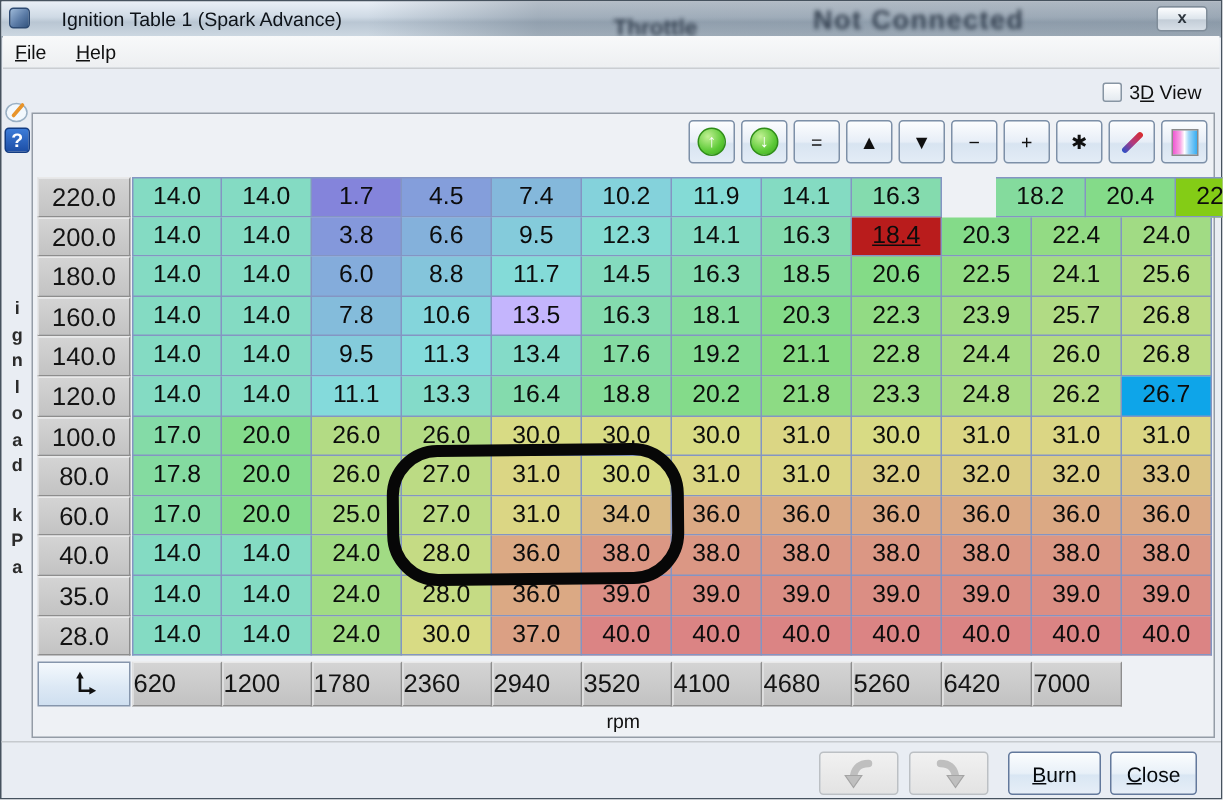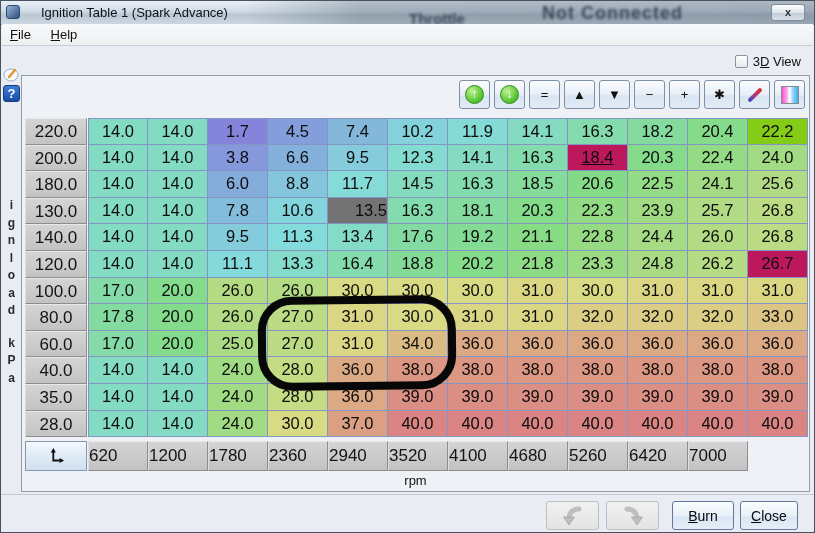--- a/index.html
+++ b/index.html
@@ -165,61 +165,61 @@
           <div class="rowhdr">220.0</div>
           <div class="cell fc" style="background: rgb(132, 219, 195);">14.0</div>
           <div class="cell" style="background: rgb(132, 219, 195);">14.0</div>
           <div class="cell" style="background: rgb(132, 132, 219);">1.7</div>
           <div class="cell" style="background: rgb(132, 158, 219);">4.5</div>
           <div class="cell" style="background: rgb(132, 184, 219);">7.4</div>
           <div class="cell" style="background: rgb(132, 210, 219);">10.2</div>
           <div class="cell" style="background: rgb(132, 219, 214);">11.9</div>
           <div class="cell" style="background: rgb(132, 219, 194);">14.1</div>
           <div class="cell" style="background: rgb(132, 219, 174);">16.3</div>
-          <div class="cell" style="background: rgb(132, 219, 157);">18.2</div>
+          <div class="cell" style="background: rgb(132, 219, 157); margin-left: 36px;">18.2</div>
           <div class="cell" style="background: rgb(132, 219, 137);">20.4</div>
           <div class="cell" style="background: #84cc16;">22.2</div>
         </div>
         <div class="t-row">
           <div class="rowhdr">200.0</div>
           <div class="cell fc" style="background: rgb(132, 219, 195);">14.0</div>
           <div class="cell" style="background: rgb(132, 219, 195);">14.0</div>
           <div class="cell" style="background: rgb(132, 152, 219);">3.8</div>
           <div class="cell" style="background: rgb(132, 177, 219);">6.6</div>
           <div class="cell" style="background: rgb(132, 203, 219);">9.5</div>
           <div class="cell" style="background: rgb(132, 219, 210);">12.3</div>
           <div class="cell" style="background: rgb(132, 219, 194);">14.1</div>
           <div class="cell" style="background: rgb(132, 219, 174);">16.3</div>
-          <div class="cell" style="background: #be185d; text-decoration: underline;">18.4</div>
+          <div class="cell" style="background: #b91c1c; text-decoration: underline;">18.4</div>
           <div class="cell" style="background: rgb(132, 219, 137);">20.3</div>
           <div class="cell" style="background: rgb(147, 219, 132);">22.4</div>
           <div class="cell" style="background: rgb(161, 219, 132);">24.0</div>
         </div>
         <div class="t-row">
           <div class="rowhdr">180.0</div>
           <div class="cell fc" style="background: rgb(132, 219, 195);">14.0</div>
           <div class="cell" style="background: rgb(132, 219, 195);">14.0</div>
           <div class="cell" style="background: rgb(132, 172, 219);">6.0</div>
           <div class="cell" style="background: rgb(132, 197, 219);">8.8</div>
           <div class="cell" style="background: rgb(132, 219, 216);">11.7</div>
           <div class="cell" style="background: rgb(132, 219, 190);">14.5</div>
           <div class="cell" style="background: rgb(132, 219, 174);">16.3</div>
           <div class="cell" style="background: rgb(132, 219, 154);">18.5</div>
           <div class="cell" style="background: rgb(132, 219, 135);">20.6</div>
           <div class="cell" style="background: rgb(147, 219, 132);">22.5</div>
           <div class="cell" style="background: rgb(162, 219, 132);">24.1</div>
           <div class="cell" style="background: rgb(176, 219, 132);">25.6</div>
         </div>
         <div class="t-row">
-          <div class="rowhdr">130.0</div>
+          <div class="rowhdr">160.0</div>
           <div class="cell fc" style="background: rgb(132, 219, 195);">14.0</div>
           <div class="cell" style="background: rgb(132, 219, 195);">14.0</div>
           <div class="cell" style="background: rgb(132, 188, 219);">7.8</div>
           <div class="cell" style="background: rgb(132, 213, 219);">10.6</div>
-          <div class="cell" style="background: #737373; text-align: right;">13.5</div>
+          <div class="cell" style="background: #c4b5fd;">13.5</div>
           <div class="cell" style="background: rgb(132, 219, 174);">16.3</div>
           <div class="cell" style="background: rgb(132, 219, 157);">18.1</div>
           <div class="cell" style="background: rgb(132, 219, 137);">20.3</div>
           <div class="cell" style="background: rgb(146, 219, 132);">22.3</div>
           <div class="cell" style="background: rgb(160, 219, 132);">23.9</div>
           <div class="cell" style="background: rgb(177, 219, 132);">25.7</div>
           <div class="cell" style="background: rgb(187, 219, 132);">26.8</div>
         </div>
         <div class="t-row">
           <div class="rowhdr">140.0</div>
@@ -242,21 +242,21 @@
           <div class="cell" style="background: rgb(132, 219, 195);">14.0</div>
           <div class="cell" style="background: rgb(132, 218, 219);">11.1</div>
           <div class="cell" style="background: rgb(132, 219, 201);">13.3</div>
           <div class="cell" style="background: rgb(132, 219, 173);">16.4</div>
           <div class="cell" style="background: rgb(132, 219, 151);">18.8</div>
           <div class="cell" style="background: rgb(132, 219, 138);">20.2</div>
           <div class="cell" style="background: rgb(141, 219, 132);">21.8</div>
           <div class="cell" style="background: rgb(155, 219, 132);">23.3</div>
           <div class="cell" style="background: rgb(168, 219, 132);">24.8</div>
           <div class="cell" style="background: rgb(181, 219, 132);">26.2</div>
-          <div class="cell" style="background: #be185d;">26.7</div>
+          <div class="cell" style="background: #0ea5e9;">26.7</div>
         </div>
         <div class="t-row">
           <div class="rowhdr">100.0</div>
           <div class="cell fc" style="background: rgb(132, 219, 167);">17.0</div>
           <div class="cell" style="background: rgb(132, 219, 140);">20.0</div>
           <div class="cell" style="background: rgb(179, 219, 132);">26.0</div>
           <div class="cell" style="background: rgb(179, 219, 132);">26.0</div>
           <div class="cell" style="background: rgb(216, 219, 132);">30.0</div>
           <div class="cell" style="background: rgb(216, 219, 132);">30.0</div>
           <div class="cell" style="background: rgb(216, 219, 132);">30.0</div>

